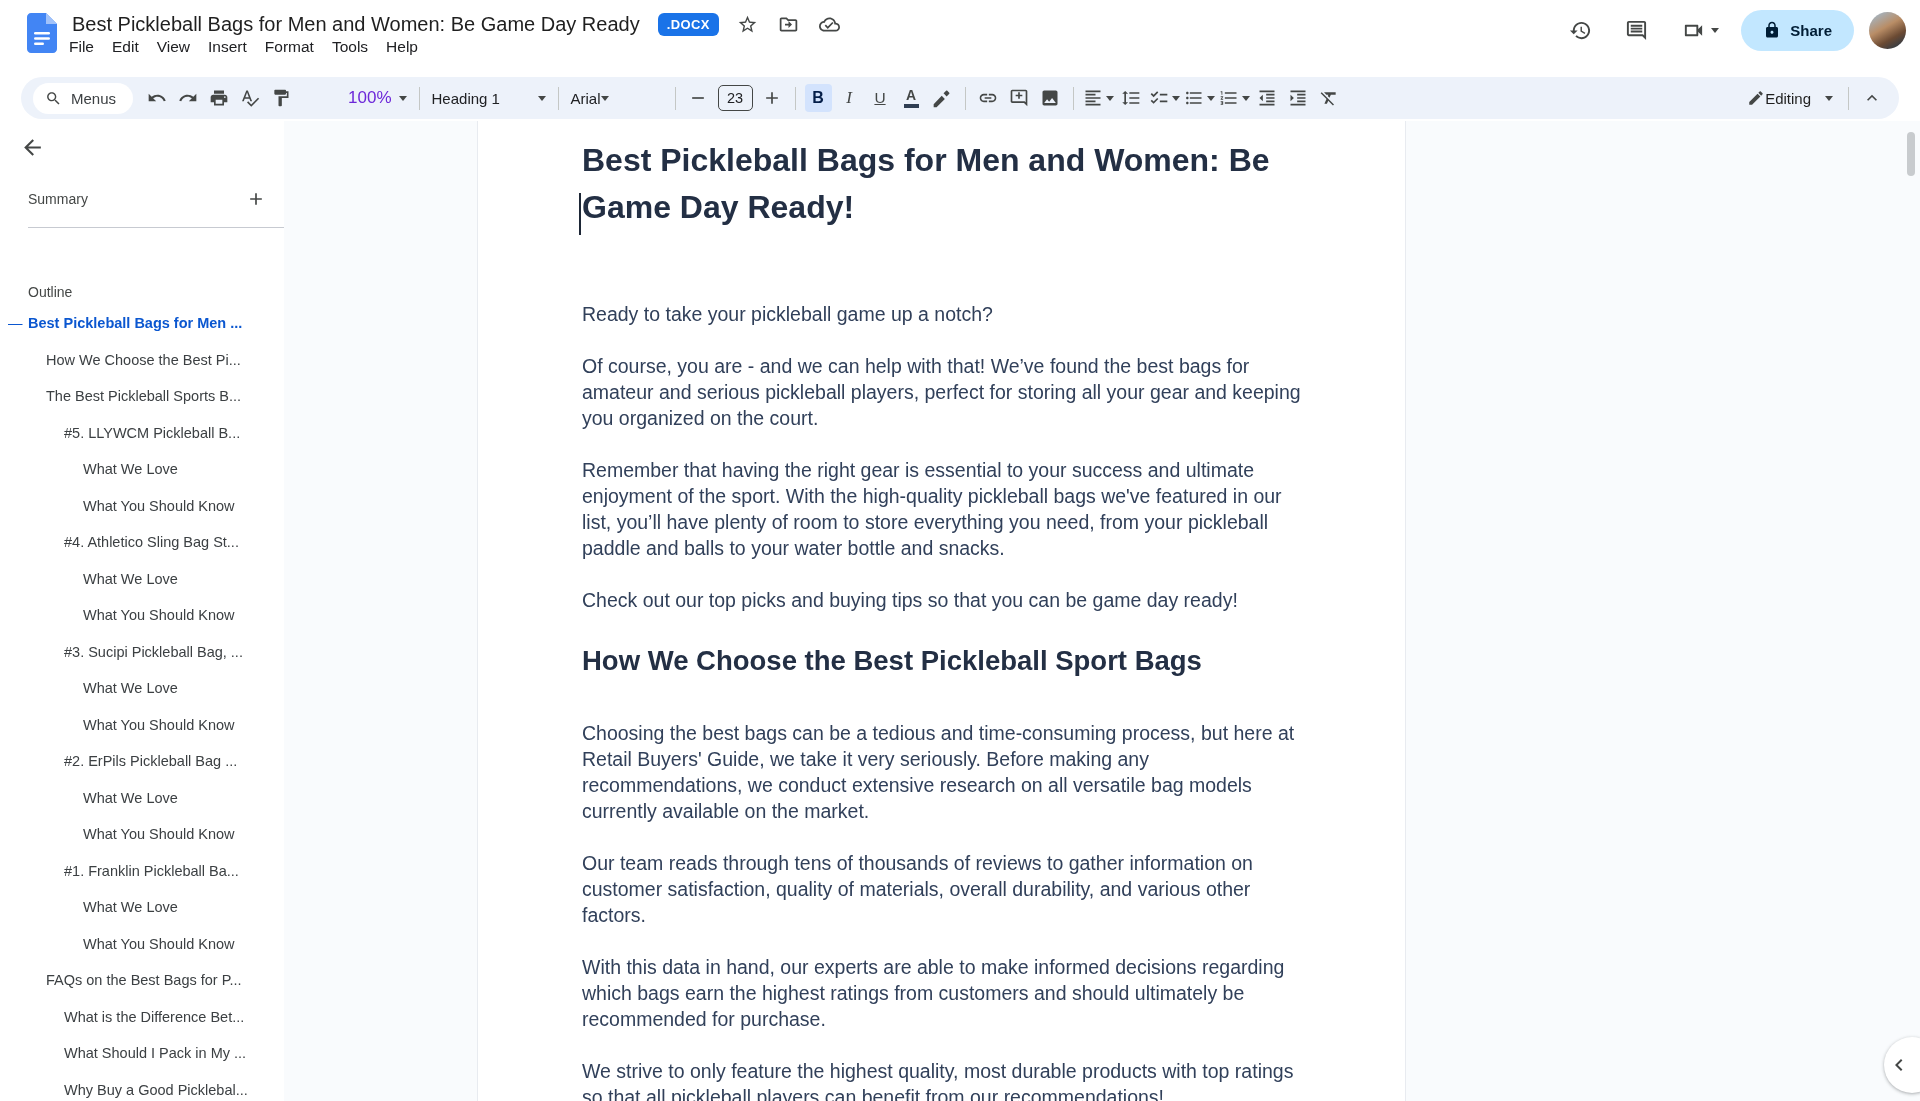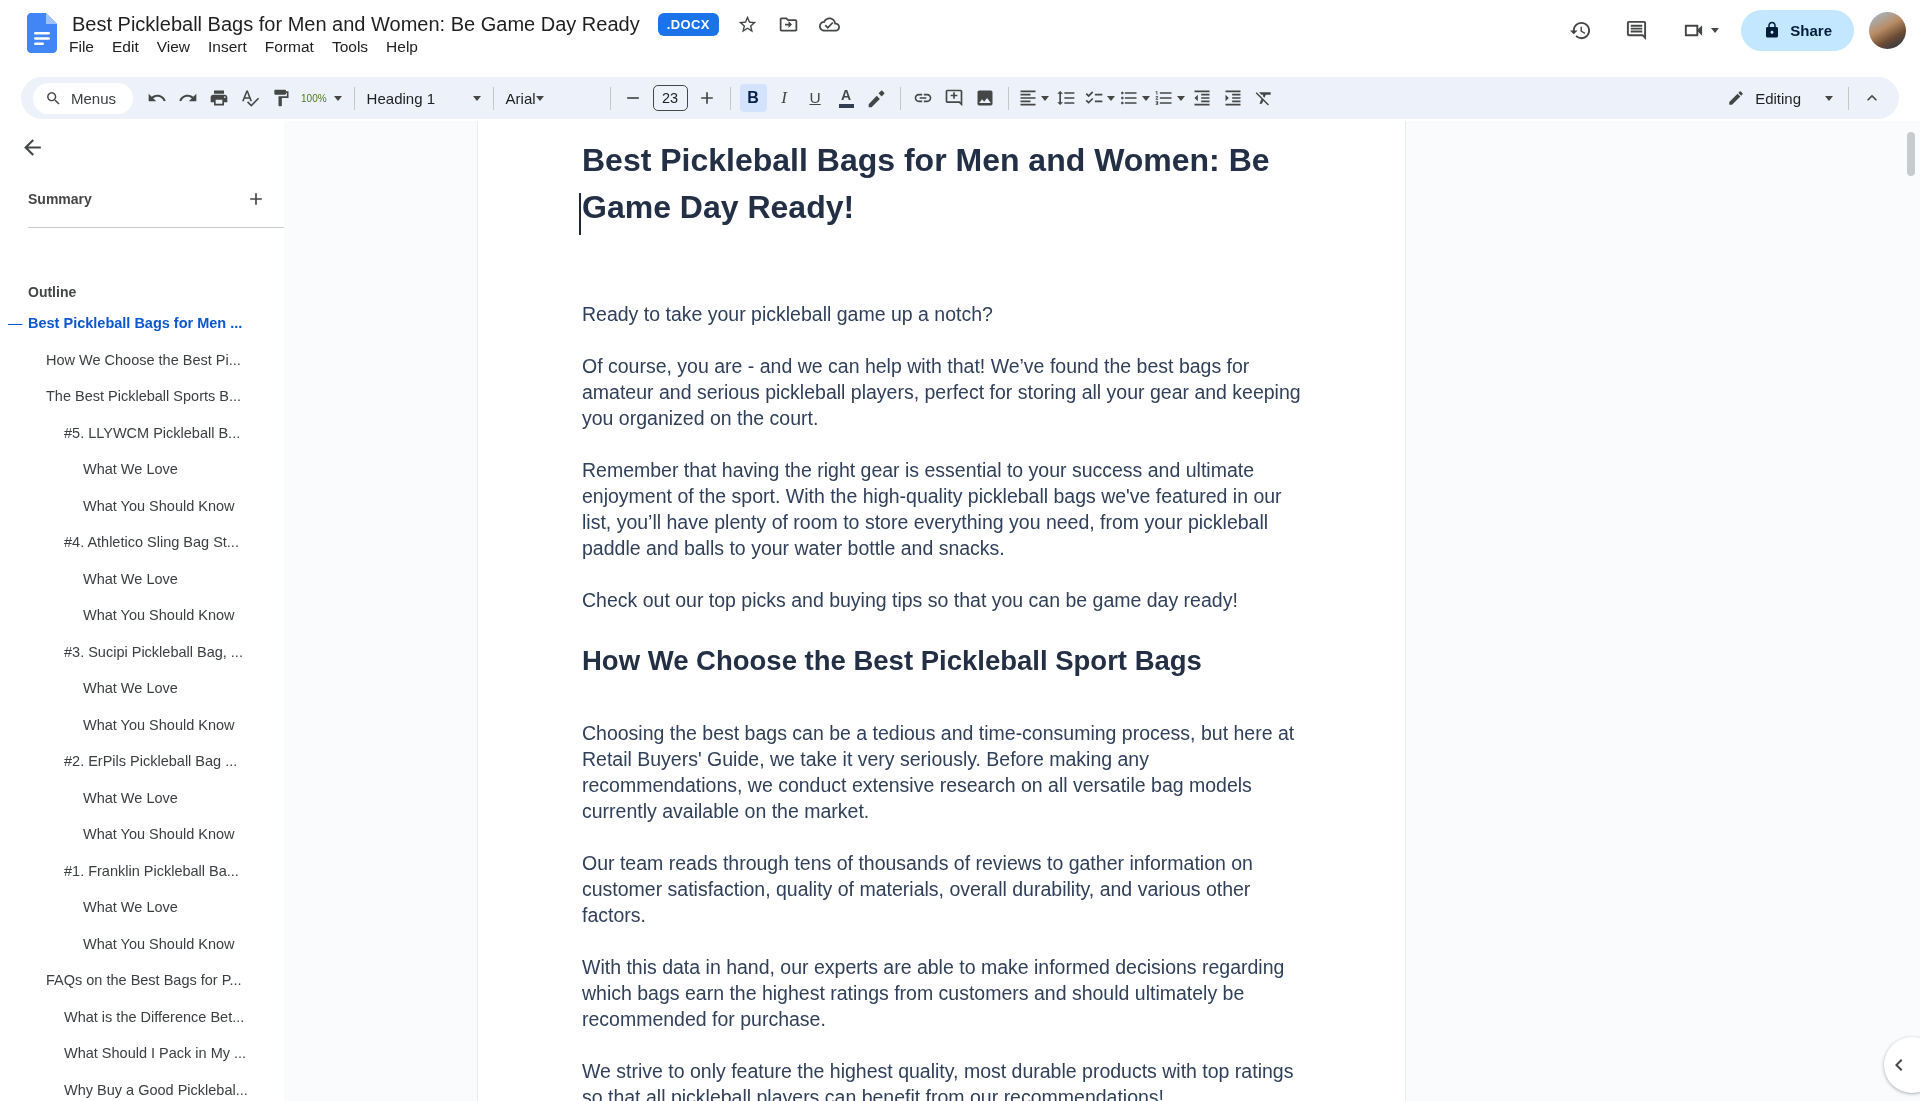--- a/index.html
+++ b/index.html
@@ -32,47 +32,47 @@
   .toolbar{position:absolute;top:77px;left:21px;right:21px;height:42px;border-radius:21px;
            background:var(--toolbar-bg,#edf2fa);display:flex;align-items:center;padding:0 12px;}
   .menus-pill{display:flex;align-items:center;gap:9px;background:#fff;border-radius:16px;height:31px;
               padding:0 17px 0 12px;color:#3c4043;font-size:15px;margin-right:8px;}
   .menus-pill svg{width:17px;height:17px;fill:#444746;}
   .tbtn{min-width:27px;height:28px;border-radius:4px;display:flex;align-items:center;justify-content:center;
         color:#444746;margin:0 2px;font-size:15.5px;}
   .tbtn svg{width:20px;height:20px;fill:currentColor;}
   .tb-div{width:1px;height:23px;background:#c4c7c5;margin:0 7px;flex:none;}
   .darr{width:0;height:0;border:4px solid transparent;border-top:5px solid #444746;margin-top:5px;}
-  .zoom-ctl{display:flex;align-items:center;color:#4d7c0f;font-size:10px;padding:0 5px;gap:7px;}
+  .zoom-ctl{display:flex;align-items:center;color:#6d28d9;font-size:17px;padding:0 5px;gap:7px;margin-left:47px;}
   .style-ctl{display:flex;align-items:center;justify-content:space-between;width:114px;color:#202124;
              font-size:15px;padding:0 5px;}
   .font-ctl{display:flex;align-items:center;justify-content:flex-start;width:92px;color:#202124;
             font-size:15px;padding:0 5px;}
   .size-box{width:33px;height:24px;border:1.5px solid #444746;border-radius:5px;display:flex;
             align-items:center;justify-content:center;font-size:14.5px;color:#202124;margin:0 4px;}
   .bold-btn{font-weight:bold;font-size:16px;}
   .bold-btn.active{background:var(--active-control-bg,#d3e3fd);color:#041e49;}
   .ital{font-style:italic;font-family:"Liberation Serif",serif;font-size:17px;}
   .uline{text-decoration:underline;}
   .acolor{display:flex;flex-direction:column;align-items:center;line-height:1;}
   .acolor .a{font-size:14px;font-weight:bold;color:#444746;}
   .acolor .bar{width:15px;height:3.5px;background:#2f3e53;margin-top:2px;}
   .with-arr{display:flex;align-items:center;gap:3px;}
   .tb-spacer{flex:1;}
-  .mode{display:flex;align-items:center;gap:10px;font-size:15px;color:#1f1f1f;padding:0 8px;}
+  .mode{display:flex;align-items:center;font-size:15px;color:#1f1f1f;padding:0 8px;}
   .mode svg{width:18px;height:18px;fill:#444746;}
   .mode .darr{margin-left:14px;}
 
   
   .sidebar{position:absolute;top:121px;left:0;width:284px;bottom:0;background:#fff;overflow:hidden;}
   .back{position:absolute;left:20px;top:14px;width:28px;height:28px;color:#444746;}
   .back svg{width:25px;height:25px;fill:currentColor;}
   .sum-row{position:absolute;left:28px;right:16px;top:66px;display:flex;align-items:center;
            justify-content:space-between;}
-  .sum-label,.outline-label{font-size:14px;font-weight:bold;color:#444746;}
+  .sum-label,.outline-label{font-size:14px;font-weight:normal;color:#444746;}
   .plus{width:24px;height:24px;color:#444746;display:flex;align-items:center;justify-content:center;}
   .plus svg{width:20px;height:20px;fill:currentColor;}
   .sum-divider{position:absolute;left:28px;right:0;top:106px;height:1px;background:#c7cad1;}
   .outline-label{position:absolute;left:28px;top:163px;text-align:center;}
   #outline-list{position:absolute;top:184px;left:0;right:0;}
   .o-item{height:36.5px;display:flex;align-items:center;font-size:14.5px;color:#3c4043;
           white-space:nowrap;overflow:hidden;position:relative;}
   .o-item.lvl1{padding-left:28px;}
   .o-item.lvl2{padding-left:46px;}
   .o-item.lvl3{padding-left:64px;}

